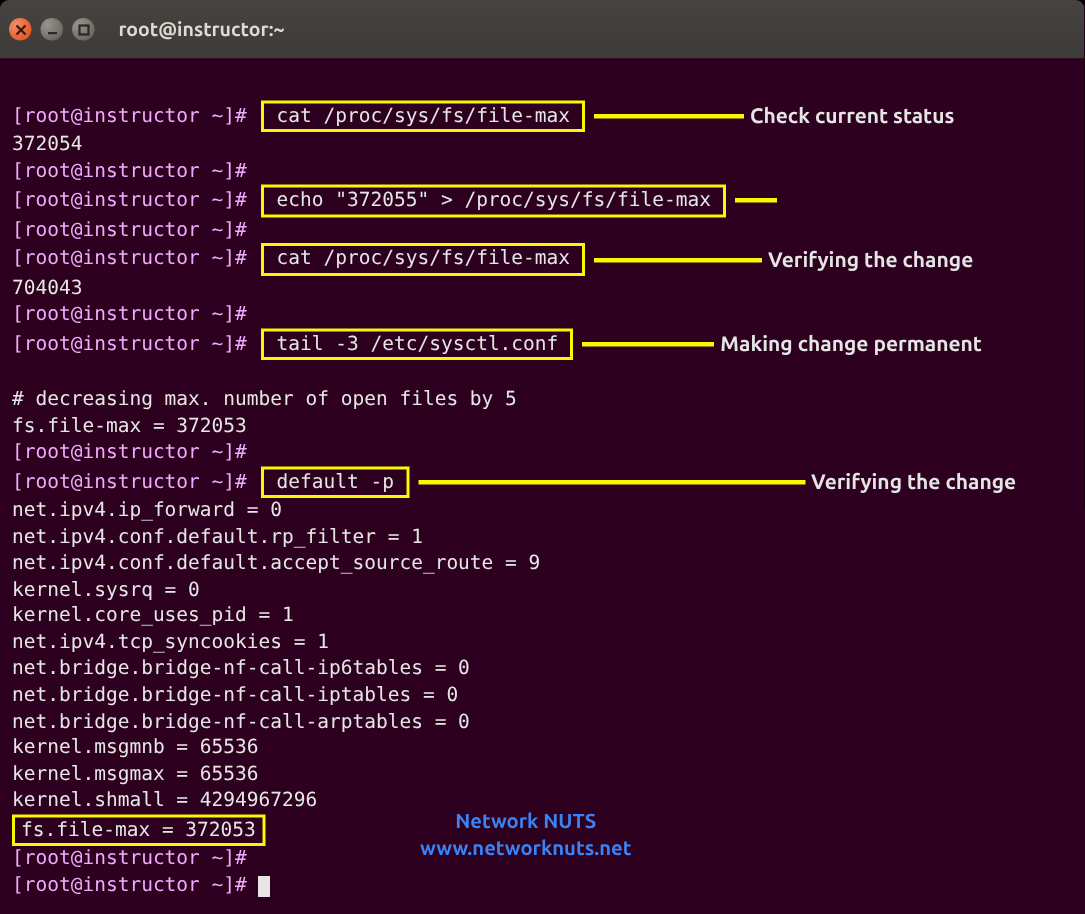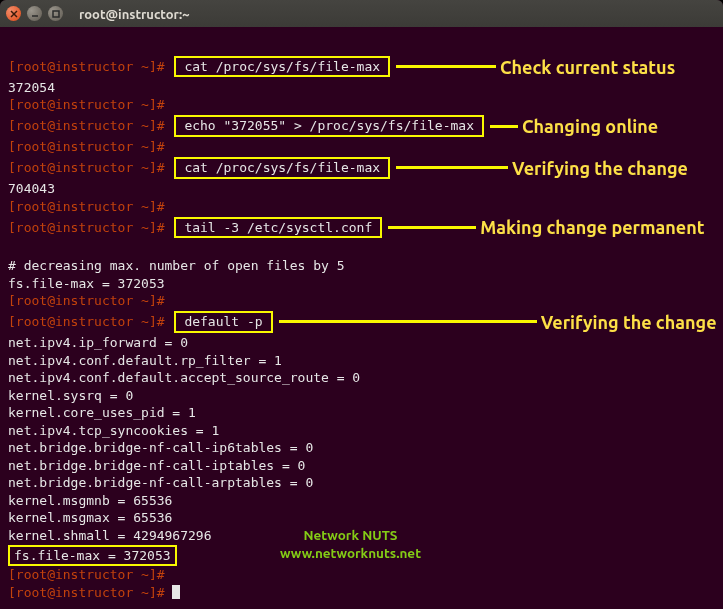--- a/index.html
+++ b/index.html
@@ -10,21 +10,21 @@
       width: 723px;
     }
     .window {
       width: 723px;
       background: #2c001e;
       border-radius: 6px 6px 0 0;
       overflow: hidden;
     }
     .titlebar {
       background: linear-gradient(#454440, #3c3b37);
-      height: 27px;
+      height: 39px;
       display: flex;
       align-items: center;
       padding: 0 6px;
       gap: 6px;
     }
     .winbtn {
       width: 15px;
       height: 15px;
       border-radius: 50%;
       display: flex;
@@ -50,42 +50,42 @@
       color: #e6e6e6;
       line-height: 1.35;
       min-height: 580px;
       position: relative;
     }
     .line {
       display: flex;
       align-items: center;
       white-space: pre;
     }
-    .prompt { color: #c2410c; text-align: center; }
+    .prompt { color: #f0abfc; text-align: center; }
     .cmd-box {
       border: 2px solid #f8f800;
       padding: 0 8px;
       margin: 0 2px;
     }
     .yellow-text {
-      color: #84cc16;
+      color: #3b82f6;
       font-weight: bold;
       font-family: Ubuntu, Arial, sans-serif;
       font-size: 13.5px;
     }
     .connector {
       border-top: 3px solid #f8f800;
       flex: 0 0 auto;
       margin: 0 4px;
     }
     .annotation {
-      color: #fde047;
+      color: #e5e5e5;
       font-weight: bold;
       font-family: Ubuntu, Arial, sans-serif;
-      font-size: 18px;
+      font-size: 14px;
       white-space: nowrap;
     }
     .box-output {
       border: 2px solid #f8f800;
       padding: 0 4px;
       display: inline-block;
     }
     .cursor{
       display:inline-block;
       width:8px; height:14px;
@@ -136,21 +136,20 @@
     <div class="line">372054</div>
 
     <div class="line">
       <span class="prompt">[root@instructor ~]# </span>
     </div>
 
     <div class="line">
       <span class="prompt">[root@instructor ~]# </span>
       <span class="cmd-box">echo "372055" &gt; /proc/sys/fs/file-max</span>
       <span class="connector" style="width:28px"></span>
-      <span class="annotation">Changing online</span>
     </div>
 
     <div class="line">
       <span class="prompt">[root@instructor ~]# </span>
     </div>
 
     <div class="line">
       <span class="prompt">[root@instructor ~]# </span>
       <span class="cmd-box">cat /proc/sys/fs/file-max</span>
       <span class="connector" style="width:112px"></span>
@@ -180,21 +179,21 @@
     <div class="line">
       <span class="prompt">[root@instructor ~]# </span>
       <span class="cmd-box">default -p</span>
       <span class="connector" style="width:258px"></span>
       <span class="annotation">Verifying the change</span>
     </div>
 
     <div id="sysctl-output">
         <div class="line">net.ipv4.ip_forward = 0</div>
         <div class="line">net.ipv4.conf.default.rp_filter = 1</div>
-        <div class="line">net.ipv4.conf.default.accept_source_route = 0</div>
+        <div class="line">net.ipv4.conf.default.accept_source_route = 9</div>
         <div class="line">kernel.sysrq = 0</div>
         <div class="line">kernel.core_uses_pid = 1</div>
         <div class="line">net.ipv4.tcp_syncookies = 1</div>
         <div class="line">net.bridge.bridge-nf-call-ip6tables = 0</div>
         <div class="line">net.bridge.bridge-nf-call-iptables = 0</div>
         <div class="line">net.bridge.bridge-nf-call-arptables = 0</div>
         <div class="line">kernel.msgmnb = 65536</div>
         <div class="line">kernel.msgmax = 65536</div>
         <div class="line">kernel.shmall = 4294967296</div>
       </div>

